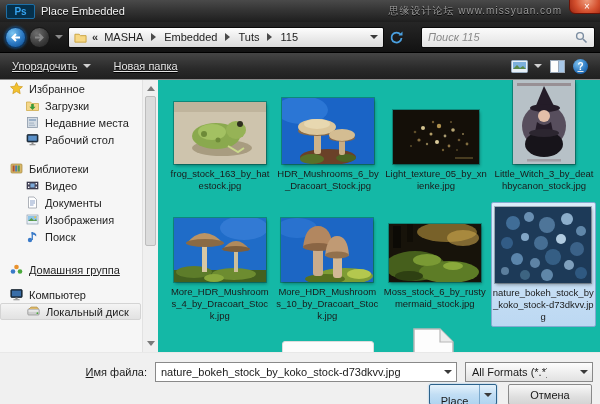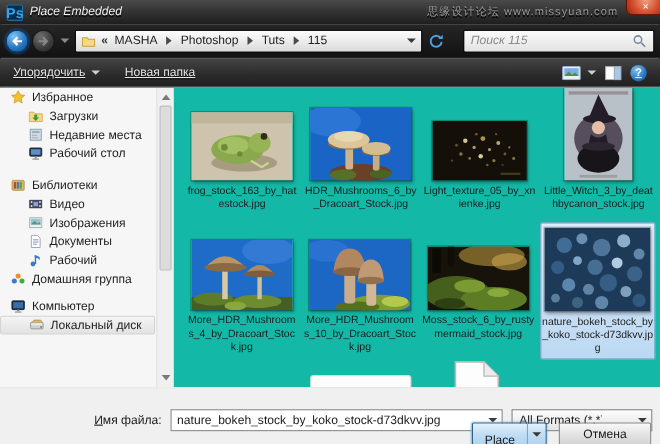--- a/index.html
+++ b/index.html
@@ -4,24 +4,24 @@
 <style>
   * { margin:0; padding:0; box-sizing:border-box; }
   html,body { background:#fff; }
   body { font-family:"Liberation Sans",sans-serif; font-size:11px; color:#1a1a1a; }
   .dialog { position:relative; width:600px; height:404px; background:#f0f0f0; overflow:hidden;
             box-shadow: inset 0 0 0 1px #6a6a6a; }
 
   
   .titlebar { height:22px; background:linear-gradient(#4a4a4a,#353535 45%,#1e1e1e); display:flex;
               align-items:center; padding:0 6px; position:relative; }
-  .ps-icon { width:15px; height:15px; background:#05304b; color:#36a3f0; font-size:13px; font-weight:bold;
+  .ps-icon { width:29px; height:15px; background:#05304b; color:#36a3f0; font-size:10px; font-weight:bold;
              display:flex; align-items:center; justify-content:center; border-radius:2px; margin-right:6px;
              border:1px solid #1d6ea5; }
-  .win-title { color:#f2f2f2; text-shadow:0 1px 1px #000;font-style:italic; }
+  .win-title { color:#f2f2f2; text-shadow:0 1px 1px #000; }
   .watermark { position:absolute; right:38px; top:4px; color:#9a9a9a; font-size:10px; letter-spacing:1px;
                text-shadow:0 1px 0 #000; }
   .close-btn { position:absolute; right:-5px; top:-4px; width:36px; height:18px;
                background:radial-gradient(circle at 50% 20%, #f0a080, #d4502e 55%, #9c2410);
                border:1px solid #6a1206; border-radius:0 0 6px 6px; color:#fff; font-size:10px;
                display:flex; align-items:flex-end; justify-content:center; padding-bottom:1px; }
 
   
   .navbar { height:30px; background:linear-gradient(#262626,#121212); display:flex; align-items:center;
             padding:0 5px; gap:3px; }
@@ -64,21 +64,21 @@
                  color:#fff; font-size:10px; font-weight:bold; display:flex; align-items:center;
                  justify-content:center; text-shadow:none; }
 
   
   .main { display:flex; height:273px; background:#fff; border-top:1px solid #8a8a8a; }
   .sidebar { width:158px; background:#f6f6f6; position:relative; flex:none; }
   .side-item { display:flex; align-items:center; gap:6px; height:17px; padding-left:10px;
                margin-right:17px; color:#1e1e1e; white-space:nowrap; overflow:hidden; }
   .side-item.child { padding-left:26px; }
   .side-item.hl { background:linear-gradient(#f4f4f4,#e2e2e2); border:1px solid #d4d4d4; border-radius:2px; }
-  .gap12 { margin-top:12px; } .gap10 { margin-top:0; } .gap8 { margin-top:8px; }
+  .gap12 { margin-top:12px; } .gap10 { margin-top:16px;text-decoration:underline; } .gap8 { margin-top:8px; }
   .icon13 { width:13px; height:13px; flex:none; display:flex; }
   .side-scroll { position:absolute; right:0; top:0; bottom:0; width:16px; background:#f0f0f0;
                  border-left:1px solid #e2e2e2; }
   .scroll-arrow { position:absolute; left:4px; width:0; height:0; border-left:4px solid transparent;
                   border-right:4px solid transparent; }
   .scroll-up { top:6px; border-bottom:5px solid #7a7a7a; }
   .scroll-down { bottom:6px; border-top:5px solid #7a7a7a; }
   .scroll-thumb { position:absolute; left:2px; top:16px; width:11px; height:150px; background:#dcdcdc;
                   border:1px solid #bdbdbd; border-radius:2px; }
 
@@ -93,21 +93,21 @@
            width:102px; color:#1a1a1a; }
   .cell.selected { background:linear-gradient(#dcecfa,#bcd8f2); border:1px solid #84aad0; border-radius:2px;
                    padding:2px 0 3px; width:106px; }
   .cell.selected .thumbbox { height:78px; }
   .ghost-rect { position:absolute; left:124px; top:261px; width:92px; height:16px;
                 border:1px solid #dcdcdc; border-radius:3px 3px 0 0; background:#fcfcfc; }
   .ghost-paper { position:absolute; left:252px; top:248px; }
 
   
   .bottombar { height:52px; background:#f0f0f0; position:relative; border-top:1px solid #e8e8e8; }
-  .fn-row { position:absolute; left:0; top:19px; width:100%; display:flex; align-items:center; }
+  .fn-row { position:absolute; left:0; top:9px; width:100%; display:flex; align-items:center; }
   .fn-label { width:155px; text-align:right; padding-right:8px; color:#1a1a1a; }
   .ak { text-decoration:underline; }
   .fn-combo { display:flex; width:302px; height:20px; border:1px solid #898989; background:#fff;
               align-items:center; }
   .fn-combo input { flex:1; min-width:0; border:none; outline:none; background:transparent; padding:0 5px;
                     font-family:"Liberation Sans",sans-serif; font-size:11px; color:#1a1a1a; }
   .combo-arrow-zone { width:17px; height:100%; display:flex; align-items:center; justify-content:center; }
   .filter-combo { margin-left:8px; width:128px; height:20px; border:1px solid #898989;
                   background:linear-gradient(#fdfdfd,#e2e2e2); display:flex; align-items:center;
                   padding-left:6px;gap:28px; }
@@ -146,21 +146,21 @@
         </svg>
     </div>
     <div class="nav-caret"></div>
     <div class="addressbar">
       <svg class="icon13" width="14" height="13" viewBox="0 0 14 13">
           <path d="M1 3 h4.5 l1.5 1.5 H13 v7 H1 z" fill="#f7d884" stroke="#c9a23e"></path>
         </svg>
       <span class="crumb crumb-prefix">«</span>
       <span class="crumb">MASHA</span>
       <span class="crumb-sep"></span>
-      <span class="crumb">Photoshop</span>
+      <span class="crumb">Embedded</span>
       <span class="crumb-sep"></span>
       <span class="crumb">Tuts</span>
       <span class="crumb-sep"></span>
       <span class="crumb">115</span>
       <span class="addr-spacer"></span>
       <span class="combo-caret"></span>
     </div>
     <div class="refresh-btn">
       <svg width="15" height="15" viewBox="0 0 15 15">
         <path d="M11.5 4.5 A5 5 0 1 0 12.5 8" stroke="#4aa0e0" stroke-width="1.8" fill="none"></path>
@@ -254,43 +254,43 @@
             <rect x="2" y="4" width="1.4" height="1.4" fill="#fff"></rect>
             <rect x="2" y="7.6" width="1.4" height="1.4" fill="#fff"></rect>
             <rect x="9.6" y="4" width="1.4" height="1.4" fill="#fff"></rect>
             <rect x="9.6" y="7.6" width="1.4" height="1.4" fill="#fff"></rect>
             <rect x="4.4" y="4.5" width="4.2" height="4" fill="#7aa8d8"></rect>
           </svg>
         <span>Видео</span>
       </div>
       <div class="side-item child">
         <svg class="icon13" viewBox="0 0 13 13">
+            <path d="M2.5 1 h5.5 l2.5 2.5 v8.5 h-8 z" fill="#fff" stroke="#9aa0a8" stroke-width="0.8"></path>
+            <rect x="4" y="4.5" width="5" height="1" fill="#8aa0c8"></rect>
+            <rect x="4" y="6.5" width="5" height="1" fill="#8aa0c8"></rect>
+            <rect x="4" y="8.5" width="3.5" height="1" fill="#8aa0c8"></rect>
+          </svg>
+        <span>Документы</span>
+      </div>
+      <div class="side-item child">
+        <svg class="icon13" viewBox="0 0 13 13">
             <rect x="1" y="2" width="11" height="9" fill="#e8f0f8" stroke="#90a0b0" stroke-width="0.7"></rect>
             <rect x="2" y="3" width="9" height="5" fill="#8ec4e8"></rect>
             <path d="M2 8 L5.5 5 L8 7.5 L10 6 L11 8 Z" fill="#5a9a4a"></path>
             <circle cx="9.2" cy="4.2" r="1" fill="#f0c040"></circle>
           </svg>
         <span>Изображения</span>
       </div>
       <div class="side-item child">
         <svg class="icon13" viewBox="0 0 13 13">
-            <path d="M2.5 1 h5.5 l2.5 2.5 v8.5 h-8 z" fill="#fff" stroke="#9aa0a8" stroke-width="0.8"></path>
-            <rect x="4" y="4.5" width="5" height="1" fill="#8aa0c8"></rect>
-            <rect x="4" y="6.5" width="5" height="1" fill="#8aa0c8"></rect>
-            <rect x="4" y="8.5" width="3.5" height="1" fill="#8aa0c8"></rect>
-          </svg>
-        <span>Документы</span>
-      </div>
-      <div class="side-item child">
-        <svg class="icon13" viewBox="0 0 13 13">
             <circle cx="4" cy="10" r="2.2" fill="#3a7ac8"></circle>
             <rect x="5.6" y="2" width="1.3" height="8" fill="#3a7ac8"></rect>
             <path d="M5.6 2 q3.4 0.4 4.6 2.2 v2.2 q-1.2-1.8-4.6-2.2 z" fill="#3a7ac8"></path>
           </svg>
-        <span>Рабочий</span>
+        <span>Поиск</span>
       </div>
 
       <div class="side-item gap10">
         <svg class="icon13" viewBox="0 0 13 13">
             <circle cx="3" cy="8.5" r="2.3" fill="#3a7ac8"></circle>
             <circle cx="6.5" cy="4" r="2.3" fill="#e8922e"></circle>
             <circle cx="10" cy="8.5" r="2.3" fill="#4aa83c"></circle>
           </svg>
         <span>Домашняя группа</span>
       </div>

